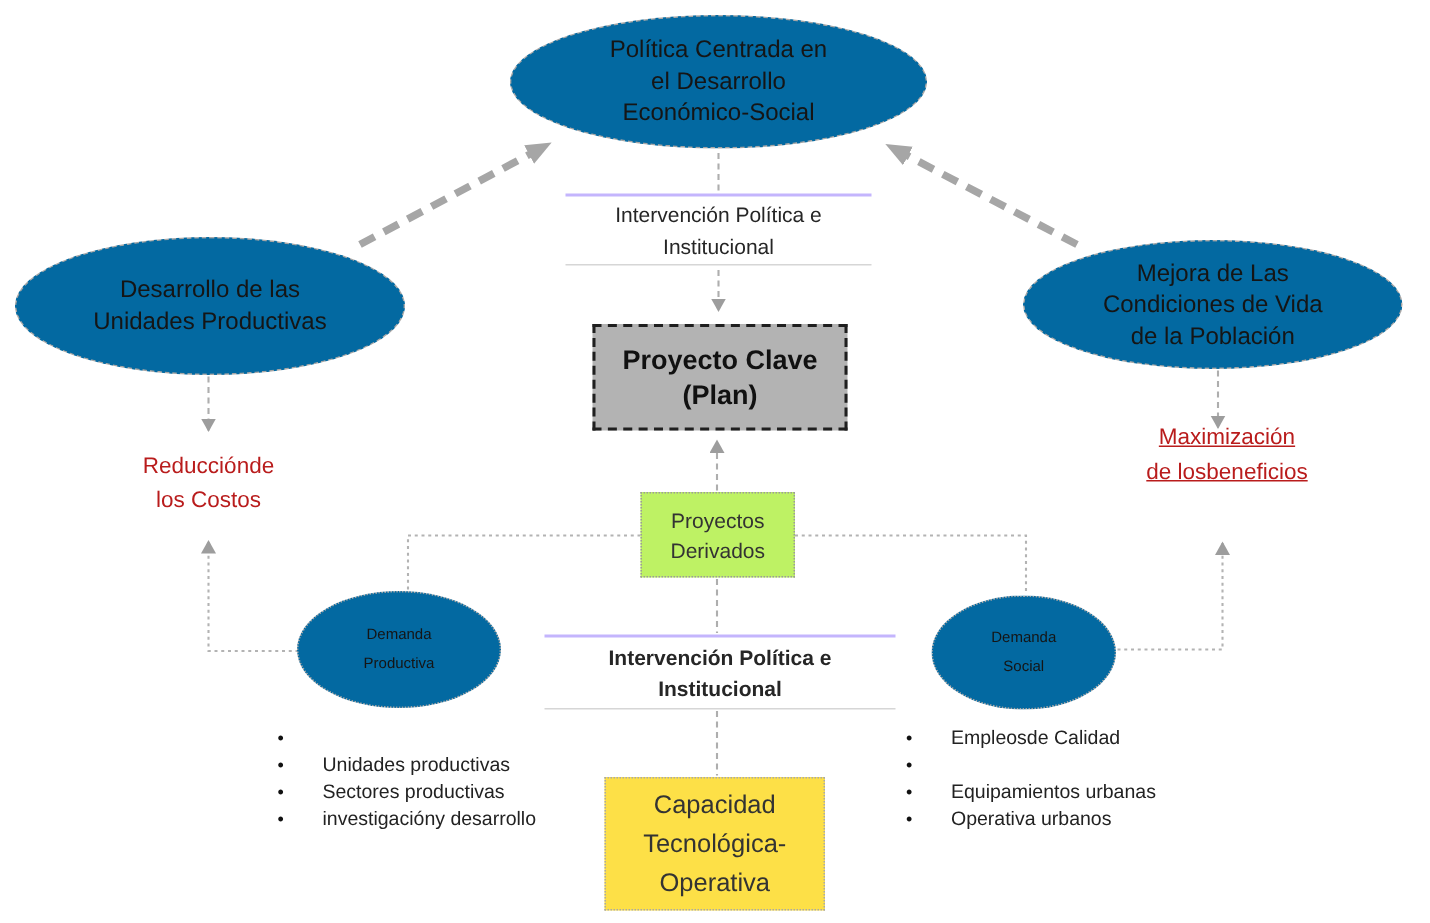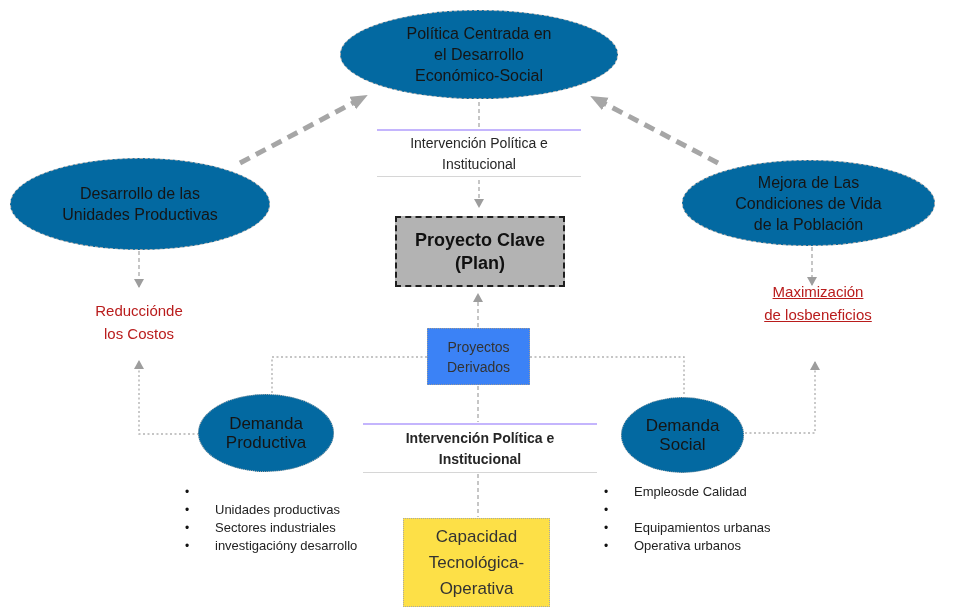--- a/index.html
+++ b/index.html
@@ -10,33 +10,33 @@
   .connectors{position:absolute;left:0;top:0;width:953px;height:615px;}
   .node{
     position:absolute;display:flex;align-items:center;justify-content:center;
     text-align:center;white-space:pre-line;box-sizing:border-box;
   }
   .ellipse{
     background:#0369a1;border:1px dashed #a6a6a6;border-radius:50%;
     font-weight:normal;font-size:16px;line-height:21px;color:#151515;
   }
   .ellipse.small{
-    border:1px dotted #a6a6a6;font-size:17px;line-height:19px;
+    border:1px dotted #a6a6a6;font-size:10px;line-height:19px;
   }
   .divider-text{
     border-top:2px solid #c4b5fd;border-bottom:1px solid #d6d6d6;
     font-size:14px;line-height:21px;color:#262626;background:transparent;
   }
   .divider-text.bold{font-weight:bold;}
   .key-box{
     background:#b3b3b3;border:2px dashed #1f1f1f;
     font-weight:bold;font-size:18px;line-height:23px;color:#111;
   }
   .derived-box{
-    background:#3b82f6;border:1px dotted #9a9a9a;
+    background:#bef264;border:1px dotted #9a9a9a;
     font-size:14px;line-height:20px;color:#333;
   }
   .capacity-box{
     background:#fde047;border:1px dotted #a8a8a8;
     font-size:17px;line-height:26px;color:#333;
   }
   .float-label{font-size:15px;line-height:23px;color:#b91c1c;}
   .blist{
     position:absolute;list-style:none;margin:0;padding:0;
     font-size:13px;line-height:18px;color:#222;
@@ -119,21 +119,21 @@
   <ul class="blist" style="left:185px;top:483px;">
     <li>
       <span class="bullet">•</span>
     </li>
     <li>
       <span class="bullet">•</span>
       <span>Unidades productivas</span>
     </li>
     <li>
       <span class="bullet">•</span>
-      <span>Sectores industriales</span>
+      <span>Sectores productivas</span>
     </li>
     <li>
       <span class="bullet">•</span>
       <span>investigacióny desarrollo</span>
     </li>
   </ul>
 
   <ul class="blist" style="left:604px;top:483px;">
     <li>
       <span class="bullet">•</span>

